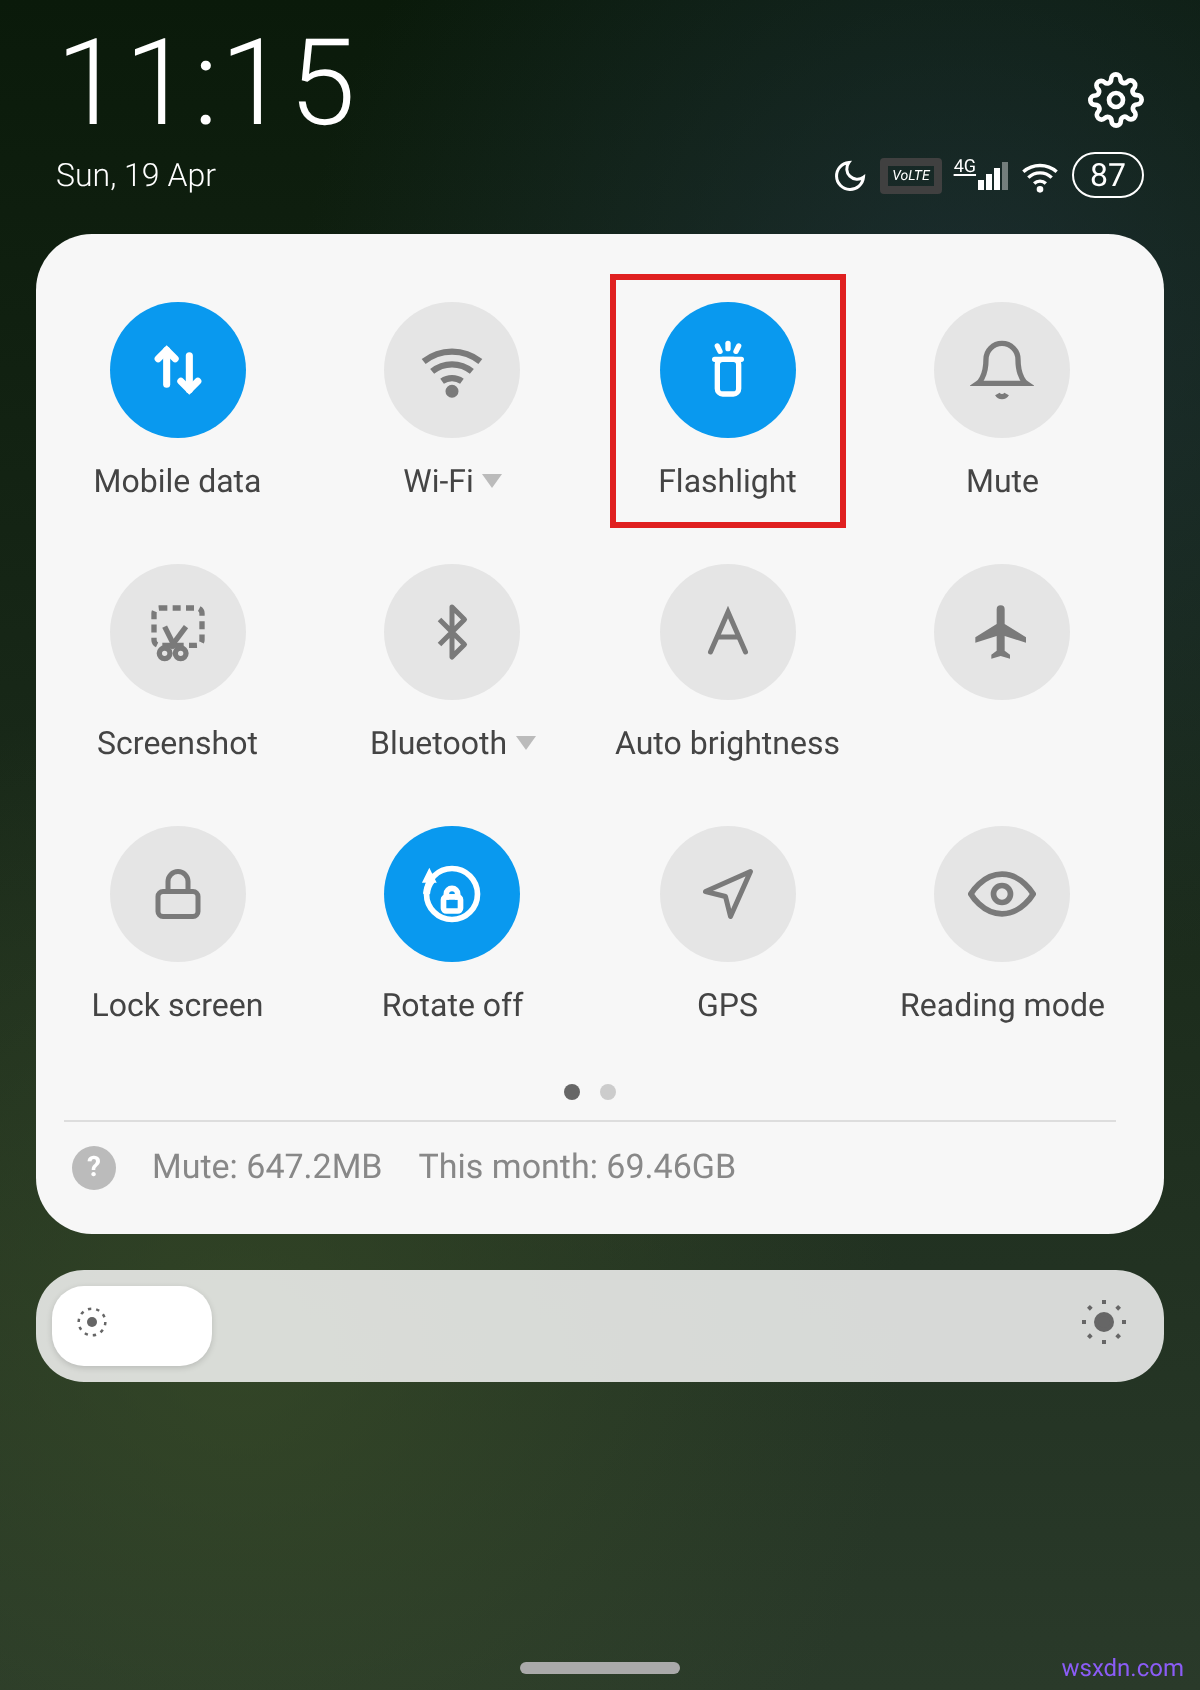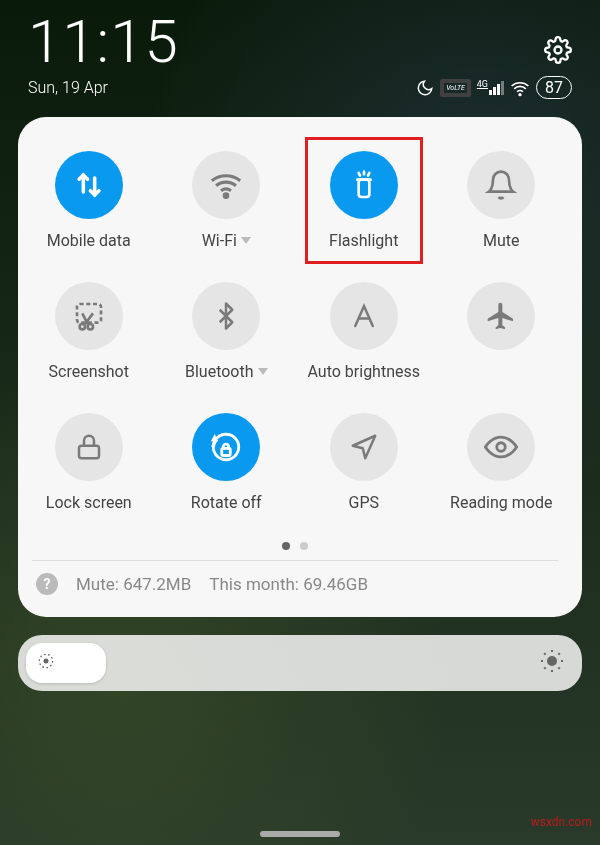--- a/index.html
+++ b/index.html
@@ -158,22 +158,22 @@
     .bright-icon.right { margin-left: auto; }
     .nav-pill {
       width: 80px; height: 6px; border-radius: 3px;
       background: #aaa;
       position: absolute;
       bottom: 8px; left: 50%;
       transform: translateX(-50%);
     }
     .watermark {
       position: absolute;
-      bottom: 16px; right: 8px;
-      font-size: 12px; color: #b91c1c;
+      bottom: 4px; right: 8px;
+      font-size: 12px; color: #8b5cf6;
     }
   </style>
 </head>
 <body>
 
 <div class="status-bar">
   <div class="status-top">
     <div class="clock">11:15</div>
     <div class="settings-icon">
       <svg width="28" height="28" viewBox="0 0 24 24" fill="none" stroke="#fff" stroke-width="2">

